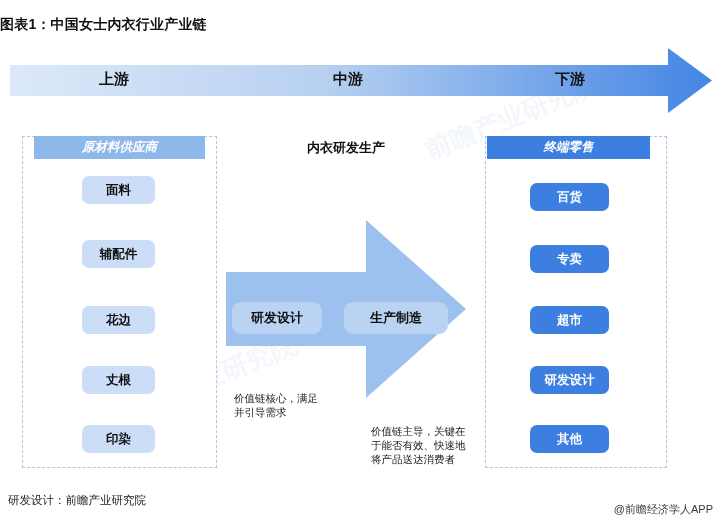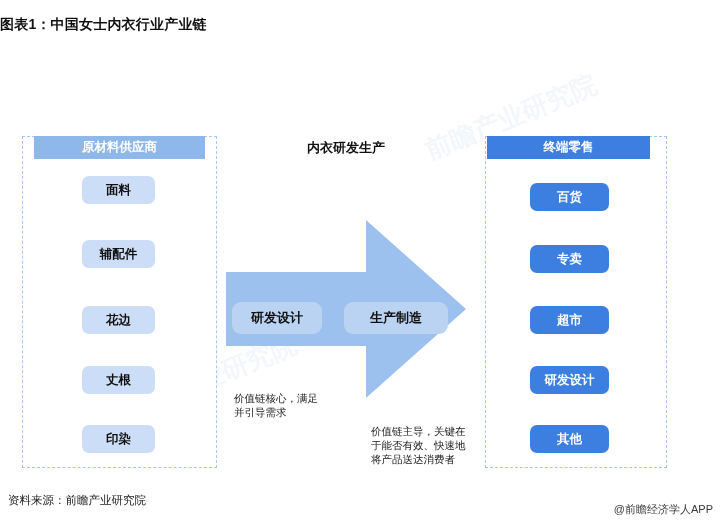--- a/index.html
+++ b/index.html
@@ -76,20 +76,21 @@
 
   .panel-header {
     position: absolute;
     height: 23px;
     line-height: 23px;
     text-align: center;
     font-size: 12.5px;
     font-weight: bold;
     color: #ffffff;
     box-sizing: border-box;
+    font-style: italic;
   }
   .panel-header-left  { left: 34px;  top: 136px; width: 171px; background: #8eb8ea; }
   .panel-header-right { left: 487px; top: 136px; width: 163px; background: #3d7fe0; }
 
   .chip {
     position: absolute;
     height: 28px;
     line-height: 28px;
     border-radius: 7px;
     text-align: center;
@@ -189,20 +190,37 @@
 
 <div id="root">
 
   <div class="wm" style="left:20px;  top:170px;">前瞻产业研究院</div>
   <div class="wm" style="left:120px; top:360px;">前瞻产业研究院</div>
   <div class="wm" style="left:420px; top:100px;">前瞻产业研究院</div>
   <div class="wm" style="left:480px; top:330px;">前瞻产业研究院</div>
 
   <div class="chart-title">图表1：中国女士内衣行业产业链</div>
 
+  <div class="banner">
+    <svg width="702" height="65" viewBox="0 0 702 65" xmlns="http://www.w3.org/2000/svg">
+      <defs>
+        <linearGradient id="bannerGrad" x1="0" y1="0" x2="1" y2="0">
+          <stop offset="0%" stop-color="#dce9f9"></stop>
+          <stop offset="45%" stop-color="#b7d0f1"></stop>
+          <stop offset="100%" stop-color="#4285e4"></stop>
+        </linearGradient>
+      </defs>
+      <polygon points="0,17 658,17 658,0 702,32.5 658,65 658,48 0,48" fill="url(#bannerGrad)"></polygon>
+    </svg>
+    <div class="banner-labels">
+      <div class="banner-label up">上游</div>
+      <div class="banner-label mid">中游</div>
+      <div class="banner-label down">下游</div>
+    </div>
+  </div>
 
   <div class="panel panel-left"></div>
   <div class="panel-header panel-header-left">原材料供应商</div>
 
   <div class="chip chip-left" style="top:176px;">面料</div>
   <div class="chip chip-left" style="top:240px;font-family:Liberation Serif, serif;">辅配件</div>
   <div class="chip chip-left" style="top:306px;">花边</div>
   <div class="chip chip-left" style="top:366px;">丈根</div>
   <div class="chip chip-left" style="top:425px;">印染</div>
 
@@ -225,16 +243,16 @@
 
   <div class="panel panel-right"></div>
   <div class="panel-header panel-header-right">终端零售</div>
 
   <div class="chip chip-right" style="top:183px;">百货</div>
   <div class="chip chip-right" style="top:245px;">专卖</div>
   <div class="chip chip-right" style="top:306px;">超市</div>
   <div class="chip chip-right" style="top:366px;">研发设计</div>
   <div class="chip chip-right" style="top:425px;">其他</div>
 
-  <div class="footer-source">资料来源：前瞻产业研究院</div>
+  <div class="footer-source">研发设计：前瞻产业研究院</div>
   <div class="footer-brand">@前瞻经济学人APP</div>
 
 </div>
 
 </body></html>

